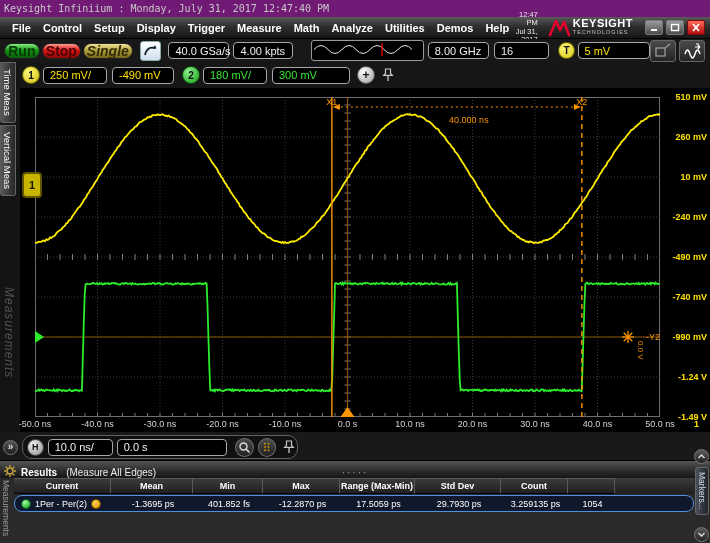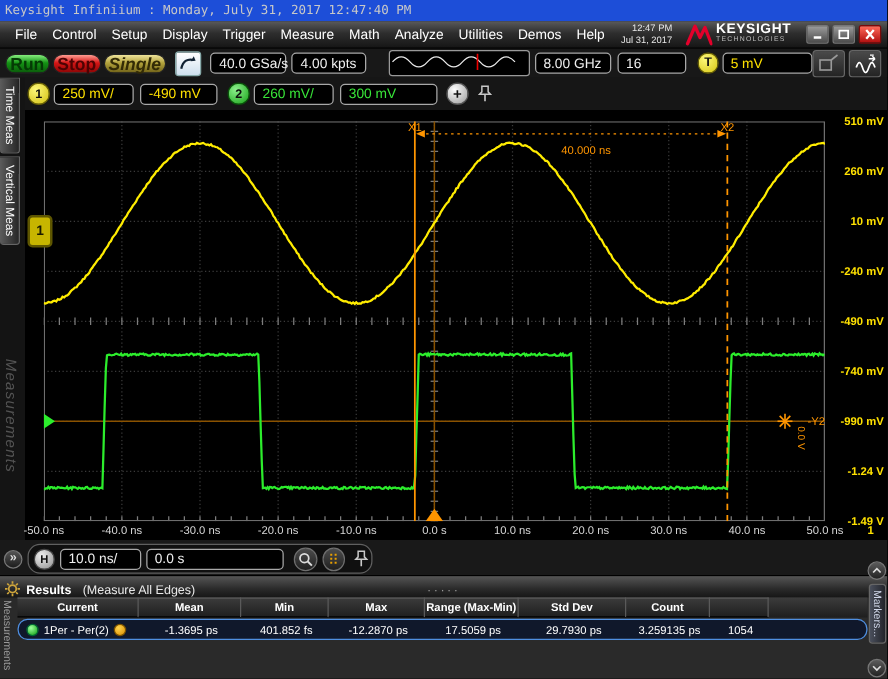--- a/index.html
+++ b/index.html
@@ -1,24 +1,24 @@
 <!DOCTYPE html>
 <html><head>
 <meta charset="utf-8">
 <style>
   html,body{margin:0;padding:0;background:#000;}
   #screen{position:relative;width:710px;height:543px;background:#161616;overflow:hidden;
           font-family:"Liberation Sans",sans-serif;-webkit-font-smoothing:antialiased;}
   
-  #title-bar{position:absolute;left:0;top:0;width:710px;height:17px;background:#1d4ed8;
+  #title-bar{position:absolute;left:0;top:0;width:710px;height:17px;background:#701a75;
              color:#c8c8c8;font-family:"DejaVu Sans Mono",monospace;font-size:10px;line-height:17px;padding-left:4px;box-sizing:border-box;}
   
   #menu-bar{position:absolute;left:0;top:17px;width:710px;height:22px;display:flex;align-items:center;
             background:linear-gradient(#5a5a5a,#2e2e2e 45%,#161616);border-bottom:1px solid #000;box-sizing:border-box;}
-  #menu-items{display:flex;gap:0;padding-left:6px;}
+  #menu-items{display:flex;gap:0;padding-left:6px;font-weight:bold;}
   .menu-item{color:#fff;font-size:11px;padding:2px 6px;cursor:default;}
   #menu-clock{margin-left:auto;text-align:right;color:#e8e8e8;font-size:7.5px;line-height:8.5px;padding-right:10px;}
   #logo{display:flex;align-items:center;gap:3px;padding-right:12px;justify-content:flex-end;}
   #brand-text{line-height:9px;}
   #brand-main{color:#fff;font-size:11px;font-weight:bold;letter-spacing:.5px;}
   #brand-sub{color:#bdbdbd;font-size:5.5px;letter-spacing:1px;}
   #window-buttons{display:flex;gap:3px;padding-right:5px;}
   .winbtn{width:16px;height:13px;border-radius:2px;border:1px solid #777;
           background:linear-gradient(#9c9c9c,#4c4c4c);display:flex;align-items:center;justify-content:center;}
   .winbtn.close{background:linear-gradient(#ff6a5a,#b00f0f);border-color:#7a0a0a;}
@@ -213,21 +213,21 @@
   <div id="channel-bar">
     <div class="chbadge" id="ch1-badge-btn">1</div>
     <div class="field ch-field yellow-text">
       <span>250 mV/</span>
       </div>
     <div class="field yellow-text" style="margin-left:5px;width:62px;">
       <span>-490 mV</span>
       </div>
     <div class="chbadge" id="ch2-badge-btn">2</div>
     <div class="field ch-field green-text">
-      <span>260 mV/</span>
+      <span>180 mV/</span>
       </div>
     <div class="field green-text" style="margin-left:5px;width:78px;">
       <span>300 mV</span>
       </div>
     <div id="add-channel-button">+</div>
     <div class="pin-btn">
       <svg width="12" height="15" viewBox="0 0 12 15">
         <path d="M3.5 1 h5 v4.5 l1.8 1.8 h-8.6 l1.8 -1.8 z" fill="none" stroke="#c8c8c8" stroke-width="1.2"></path>
         <line x1="6" y1="7.5" x2="6" y2="13" stroke="#c8c8c8" stroke-width="1.3"></line>
       </svg>

